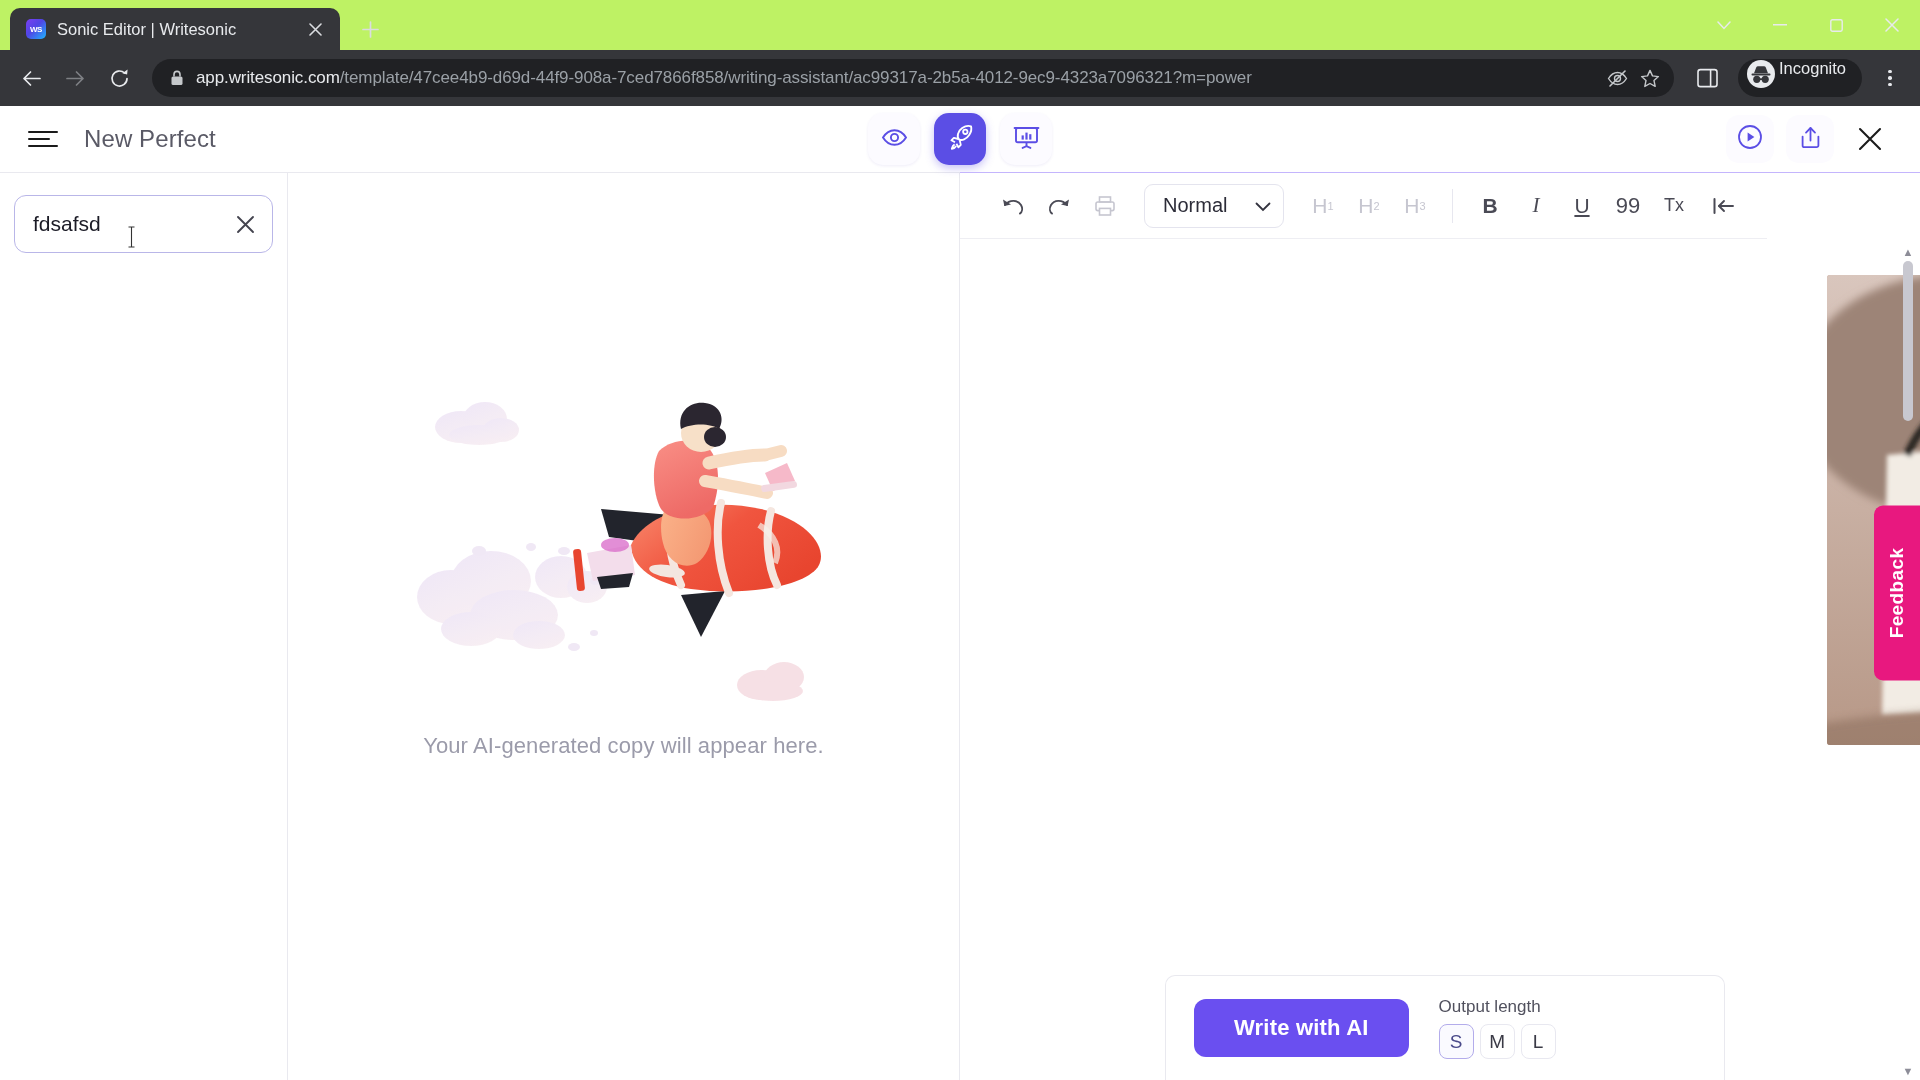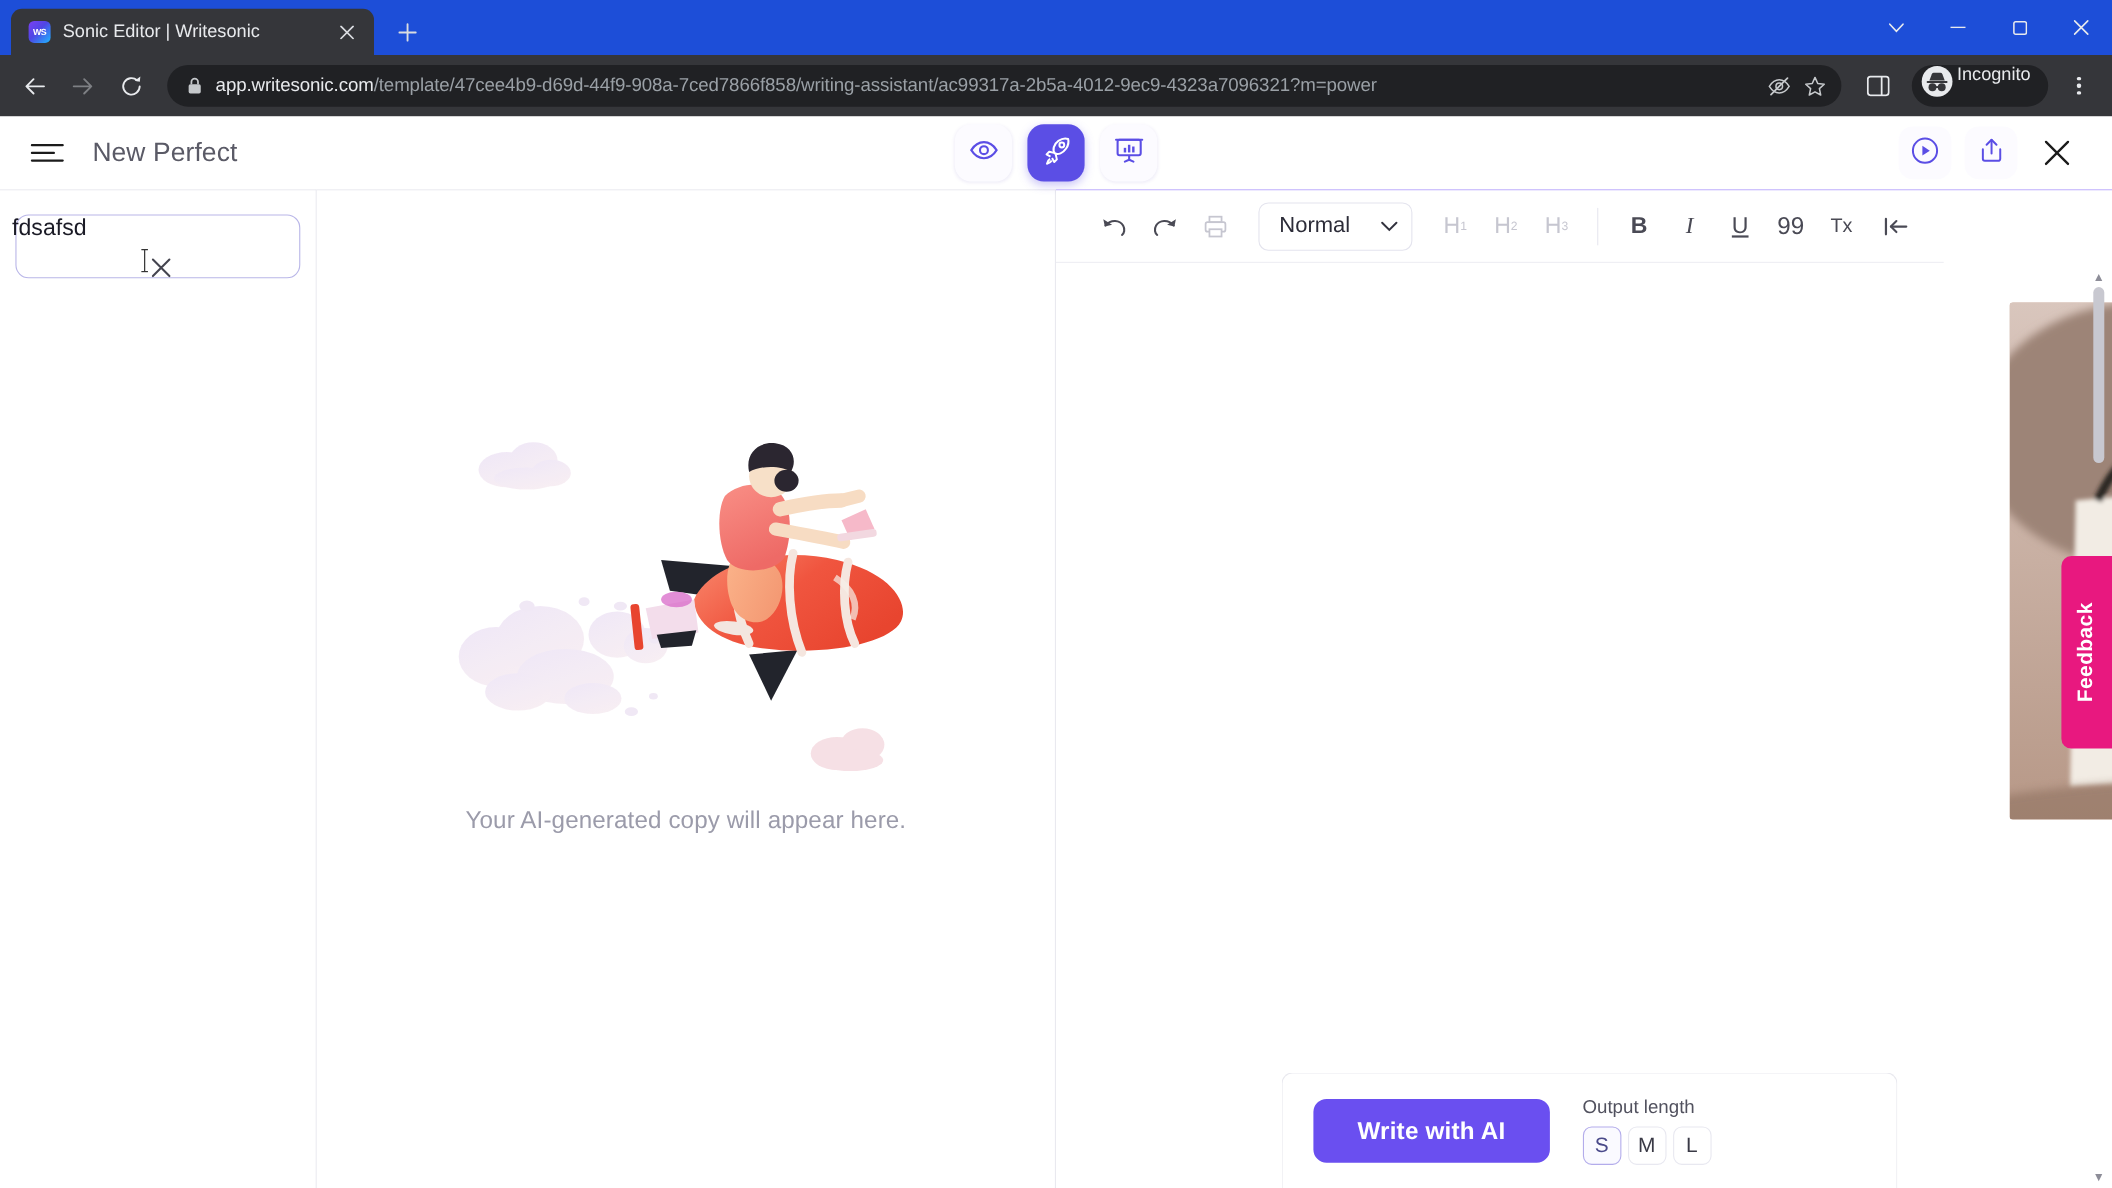--- a/index.html
+++ b/index.html
@@ -7,21 +7,21 @@
   body {
     font-family: "Liberation Sans", sans-serif;
     background: #ffffff;
     -webkit-font-smoothing: antialiased;
   }
 
   
   .browser { width: 1920px; height: 1080px; display: flex; flex-direction: column; }
 
   .tabstrip {
-    height: 50px; background: #1d4ed8; display: flex; align-items: flex-end;
+    height: 50px; background: #bef264; display: flex; align-items: flex-end;
     padding-left: 10px; position: relative; flex: none;
   }
   .tab {
     display: flex; align-items: center; gap: 11px;
     height: 42px; width: 330px; background: #35363a;
     border-radius: 10px 10px 0 0; padding: 0 12px 0 16px;
   }
   .tab-favicon {
     width: 20px; height: 20px; border-radius: 5px; flex: none;
     background: linear-gradient(135deg, #7b3ff2 0%, #4f46e5 45%, #1fb6ff 100%);
@@ -123,21 +123,20 @@
 
   
   .left-panel {
     width: 288px; flex: none; border-right: 1px solid #e9e9ef;
     border-top: 1px solid #e9e9ef; padding: 22px 14px 0 14px; background: #fff;
   }
   .field {
     height: 58px; border: 1.6px solid #b9b6e8; border-radius: 12px;
     display: flex; align-items: center; padding: 0 12px 0 18px; gap: 8px;
     background: #fff;
-    flex-direction: column;
   }
   .field-input {
     flex: 1; border: none; outline: none; font-size: 21px; color: #1b1b26;
     font-family: "Liberation Sans", sans-serif; background: transparent;
     min-width: 0;
   }
   .field-clear { width: 30px; height: 30px; flex: none; display: flex; align-items: center; justify-content: center; }
 
   
   .mid-panel {

